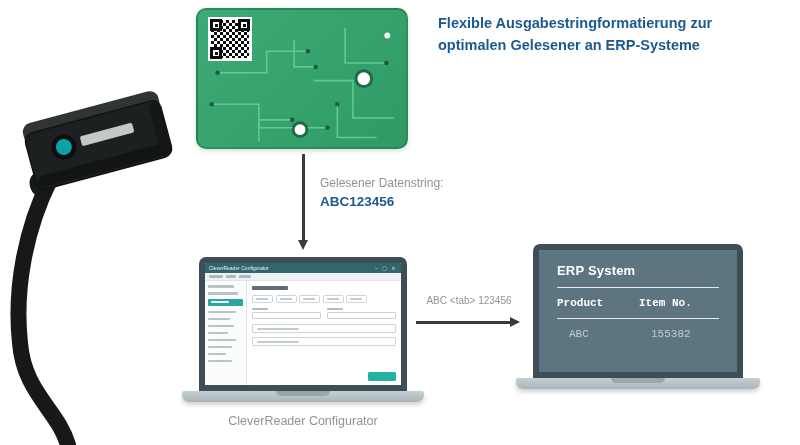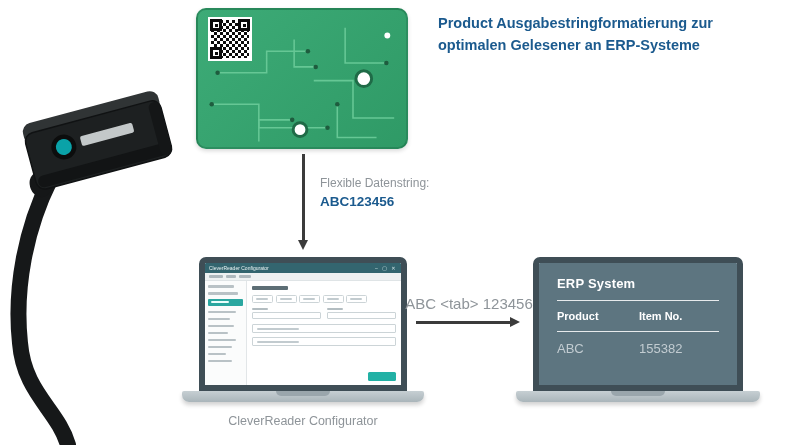--- a/index.html
+++ b/index.html
@@ -48,21 +48,21 @@
   .arrow-v .head { position:absolute; left:0.5px; top:86px; width:0; height:0;
     border-left:5.5px solid transparent; border-right:5.5px solid transparent; border-top:10px solid #3b3b3b; }
   .arrow-h { position:absolute; left:416px; top:316px; width:106px; height:12px; }
   .arrow-h .stem { position:absolute; left:0; top:4.5px; width:96px; height:3px; background:#3b3b3b; }
   .arrow-h .head { position:absolute; left:94px; top:0.5px; width:0; height:0;
     border-top:5.5px solid transparent; border-bottom:5.5px solid transparent; border-left:10px solid #3b3b3b; }
 
   .ds-label { position:absolute; left:320px; top:176px; font-size:12px; color:#8e9499; }
   .ds-value { position:absolute; left:320px; top:194px; font-size:13.5px; font-weight:bold; color:#1b5a8e; }
   .transfer-label { position:absolute; left:404px; top:295px; width:130px; text-align:center;
-    font-size:15px; color:#8e9499; white-space:nowrap; }
+    font-size:10px; color:#8e9499; white-space:nowrap; }
 
   
   .laptop { position:absolute; }
   .lt-screen {
     position:relative; border:6px solid #3f4e56; border-radius:7px 7px 0 0;
     background:#fff; overflow:hidden;
   }
   .lt-base {
     position:absolute; height:11px;
     background:linear-gradient(#c6cfd3,#aab5ba);
@@ -95,31 +95,31 @@
   .wide-box::after { content:""; position:absolute; left:4px; top:3px; width:42px; height:2.2px; background:#c2cbcf; border-radius:1px; }
   .btn-teal { position:absolute; right:5px; bottom:4px; width:28px; height:9px; background:#22b1a5; border-radius:1.5px; }
 
   .caption { position:absolute; left:199px; width:208px; top:414px; text-align:center;
     font-size:12.5px; color:#8e9499; }
 
   
   .erp-content { position:absolute; inset:0; background:#5d7580; padding:13px 18px; }
   .erp-title { font-size:13px; font-weight:bold; color:#ffffff; letter-spacing:.2px; }
   .erp-divider { height:1px; background:rgba(255,255,255,.85); margin:9px 0; }
-  .erp-grid { display:grid; grid-template-columns:82px 1fr; }
+  .erp-grid { display:grid; grid-template-columns:82px 1fr;font-family:Liberation Mono, monospace; }
   .erp-head { font-size:11px; font-weight:bold; color:#ffffff; }
-  .erp-val { font-size:13px; color:#c2ccd1; }
+  .erp-val { font-size:11px; color:#c2ccd1;margin-left:12px; }
 </style>
 </head>
 <body>
 
 <div>
 
   <div class="headline">
-    <div>Product Ausgabestringformatierung zur</div>
+    <div>Flexible Ausgabestringformatierung zur</div>
     <div>optimalen Gelesener an ERP-Systeme</div>
   </div>
 
   <div class="pcb">
     <svg viewBox="0 0 212 141">
       <g fill="none" stroke="#66c795" stroke-width="1.6">
         <path d="M 20 64 H 70 V 42 H 112"></path>
         <path d="M 14 96 H 62 V 120 H 132"></path>
         <path d="M 150 18 V 54 H 192"></path>
         <path d="M 118 72 H 158 V 110 H 200"></path>
@@ -164,21 +164,21 @@
         <circle cx="58" cy="50" r="8" fill="#0aa2a8"></circle>
         <rect x="76" y="44" width="54" height="10" rx="2" fill="#d6dadb" opacity="0.9"></rect>
       </g>
     </svg>
   </div>
 
   <div class="arrow-v">
     <div class="stem"></div>
       <div class="head"></div>
   </div>
-  <div class="ds-label">Flexible Datenstring:</div>
+  <div class="ds-label">Gelesener Datenstring:</div>
   <div class="ds-value">ABC123456</div>
 
   <div class="laptop" style="left:199px; top:257px; width:208px;">
     <div class="lt-screen" style="width:208px; height:134px;">
       <div class="cfg">
         <div class="cfg-titlebar">
           <span class="cfg-title">CleverReader Configurator</span>
           <span class="cfg-winbtns">‒ ▢ ✕</span>
         </div>
         <div class="cfg-menubar">
@@ -231,21 +231,21 @@
     </div>
   </div>
   <div class="caption">CleverReader Configurator</div>
 
   <div class="transfer-label">ABC &lt;tab&gt; 123456</div>
   <div class="arrow-h">
     <div class="stem"></div>
       <div class="head"></div>
   </div>
 
-  <div class="laptop" style="left:533px; top:257px; width:210px;">
+  <div class="laptop" style="left:533px; top:244px; width:210px;">
     <div class="lt-screen" style="width:210px; height:134px;">
       <div class="erp-content">
         <div class="erp-title">ERP System</div>
         <div class="erp-divider"></div>
         <div class="erp-grid">
           <div class="erp-head">Product</div>
           <div class="erp-head">Item No.</div>
         </div>
         <div class="erp-divider"></div>
         <div class="erp-grid">

